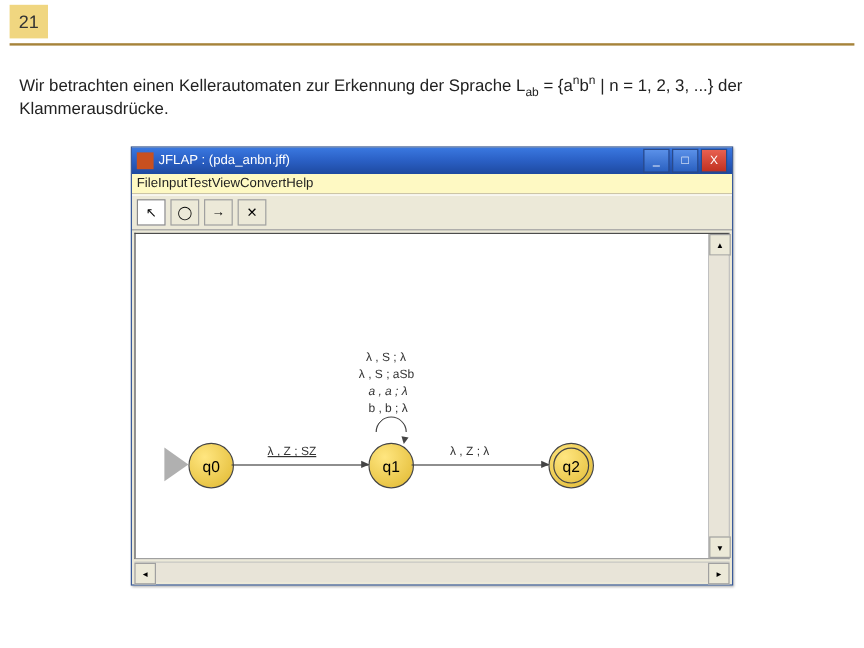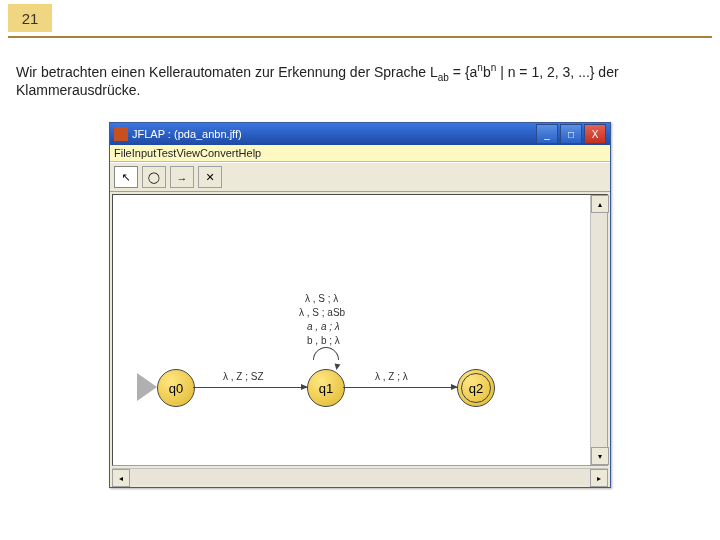--- a/index.html
+++ b/index.html
@@ -12,21 +12,21 @@
   }
   .slide-header {
     display: flex;
     align-items: center;
     border-bottom: 2px solid #a6833a;
     margin: 0 8px 8px 8px;
     padding-bottom: 4px;
   }
   .slide-num {
     background: #f0d680;
-    width: 44px;
+    width: 32px;
     height: 28px;
     display: flex;
     align-items: center;
     justify-content: center;
     font-size: 15px;
     color: #333;
     margin-right: 40px;
     margin-top: 4px;
   }
   .slide-title {
@@ -268,21 +268,21 @@
   <div class="canvas-area">
     <div class="canvas">
 
       <div class="init-arrow" style="left:24px; top:178px;"></div>
 
       <div class="state" style="left:44px; top:174px;">
         <span>q0</span>
       </div>
 
       <div class="trans-line" style="left:80px; top:192px; width:114px;"></div>
-      <div class="trans-label" style="left:110px; top:176px;">λ , Z ; SZ</div>
+      <div class="trans-label" style="left:110px; top:176px;text-decoration:underline;">λ , Z ; SZ</div>
 
       <div class="state" style="left:194px; top:174px;">
         <span>q1</span>
       </div>
 
       <div class="self-loop" style="left:200px; top:152px;"></div>
       <div class="loop-arrow" style="left:221px; top:169px; transform: rotate(100deg);"></div>
 
       <div class="trans-label" style="left:192px; top:98px;">λ , S ; λ</div>
       <div class="trans-label" style="left:186px; top:112px;">λ , S ; aSb</div>

